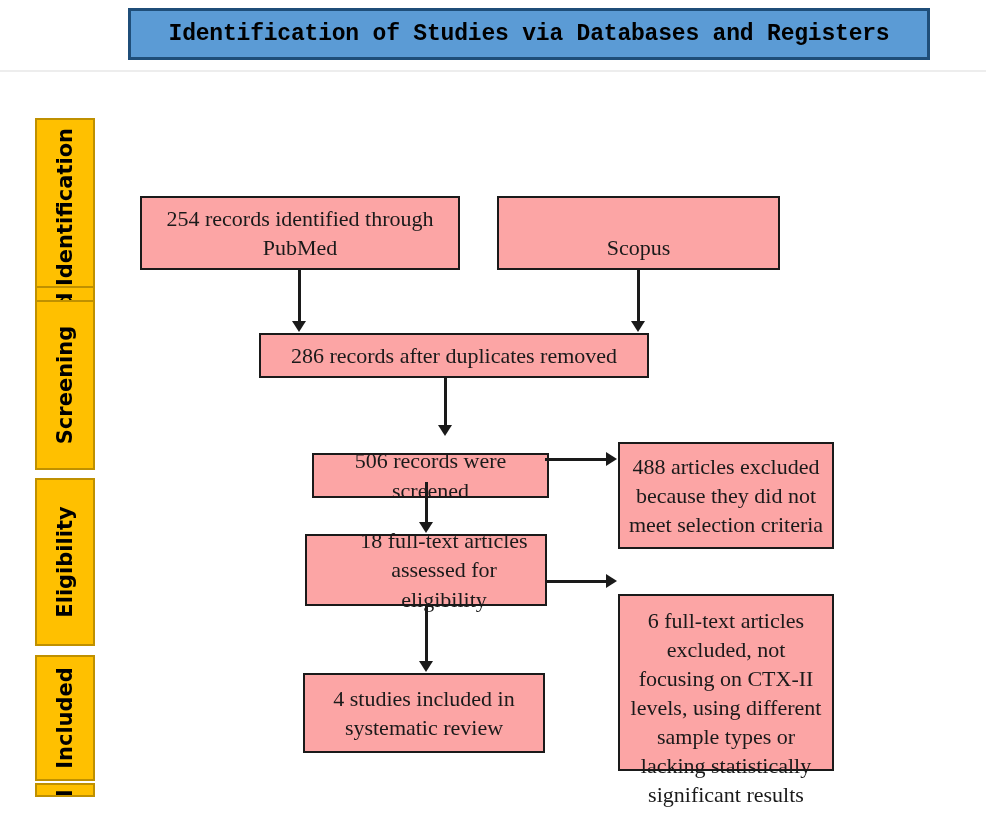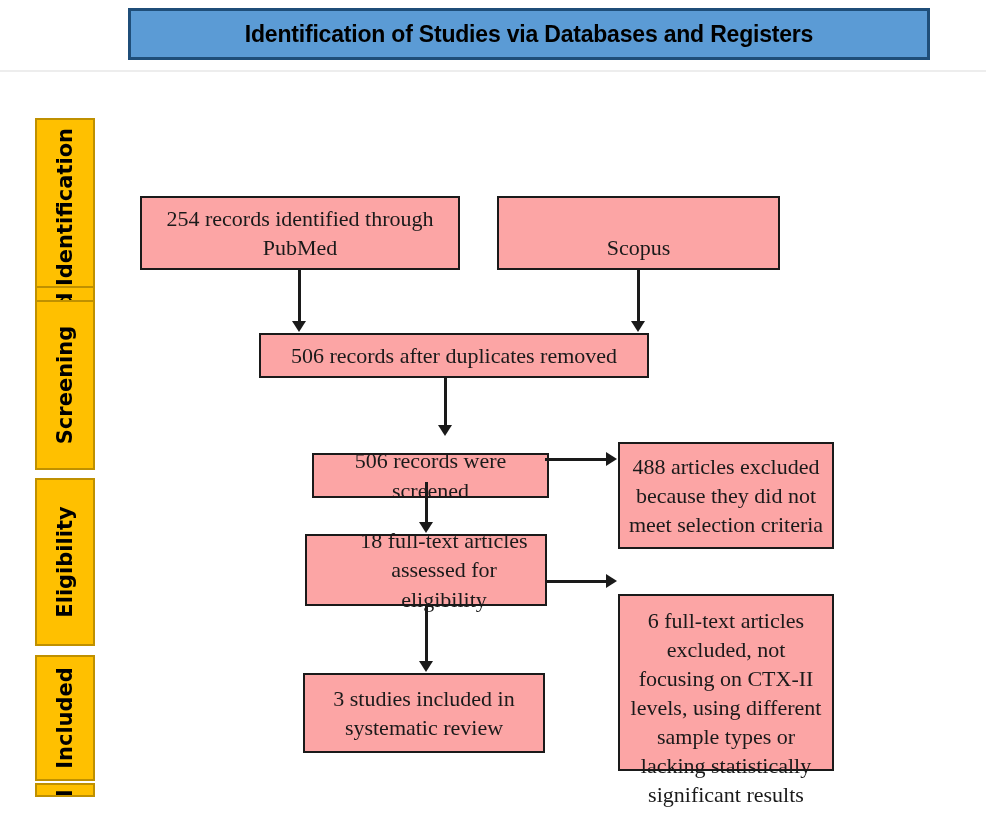--- a/index.html
+++ b/index.html
@@ -26,21 +26,21 @@
     width: 802px;
     height: 52px;
     background: #5B9BD5;
     border: 3px solid #1F4E79;
     box-sizing: border-box;
     display: flex;
     align-items: center;
     justify-content: center;
   }
   .banner-text {
-    font-family: Liberation Sans, sans-serif;
+    font-family: Liberation Mono, monospace;
     font-weight: bold;
     font-size: 23px;
     color: #000000;
     letter-spacing: -0.2px;
     white-space: nowrap;
   }
 
   .divider {
     position: absolute;
     left: 0;
@@ -177,31 +177,31 @@
     </div>
   </div>
 
   <div class="node" style="left:497px; top:196px; width:283px; height:74px;">
     <div>
       <br>
       <span>Scopus</span>
     </div>
   </div>
 
-  <div class="node" style="left:259px; top:333px; width:390px; height:45px;">506 records after duplicates removed</div>
+  <div class="node" style="left:259px; top:333px; width:390px; height:45px;">286 records after duplicates removed</div>
 
   <div class="node" style="left:312px; top:437px; width:237px; height:45px;margin-top:16px;">506 records were screened</div>
 
   <div class="node" style="left:618px; top:442px; width:216px; height:107px;">488 articles excluded because they did not meet selection criteria</div>
 
   <div class="node" style="left:305px; top:534px; width:242px; height:72px;padding-left:44px;">18 full-text articles assessed for eligibility</div>
 
   <div class="node top-align" style="left:618px; top:594px; width:216px; height:177px;">6 full-text articles excluded, not focusing on CTX-II levels, using different sample types or lacking statistically significant results</div>
 
-  <div class="node" style="left:303px; top:673px; width:242px; height:80px;">3 studies included in systematic review</div>
+  <div class="node" style="left:303px; top:673px; width:242px; height:80px;">4 studies included in systematic review</div>
 
   <div class="vline" style="left:298px; top:270px; height:52px;"></div>
   <div class="arrow-down" style="left:292px; top:321px;"></div>
 
   <div class="vline" style="left:637px; top:270px; height:52px;"></div>
   <div class="arrow-down" style="left:631px; top:321px;"></div>
 
   <div class="vline" style="left:444px; top:378px; height:48px;"></div>
   <div class="arrow-down" style="left:438px; top:425px;"></div>
 

